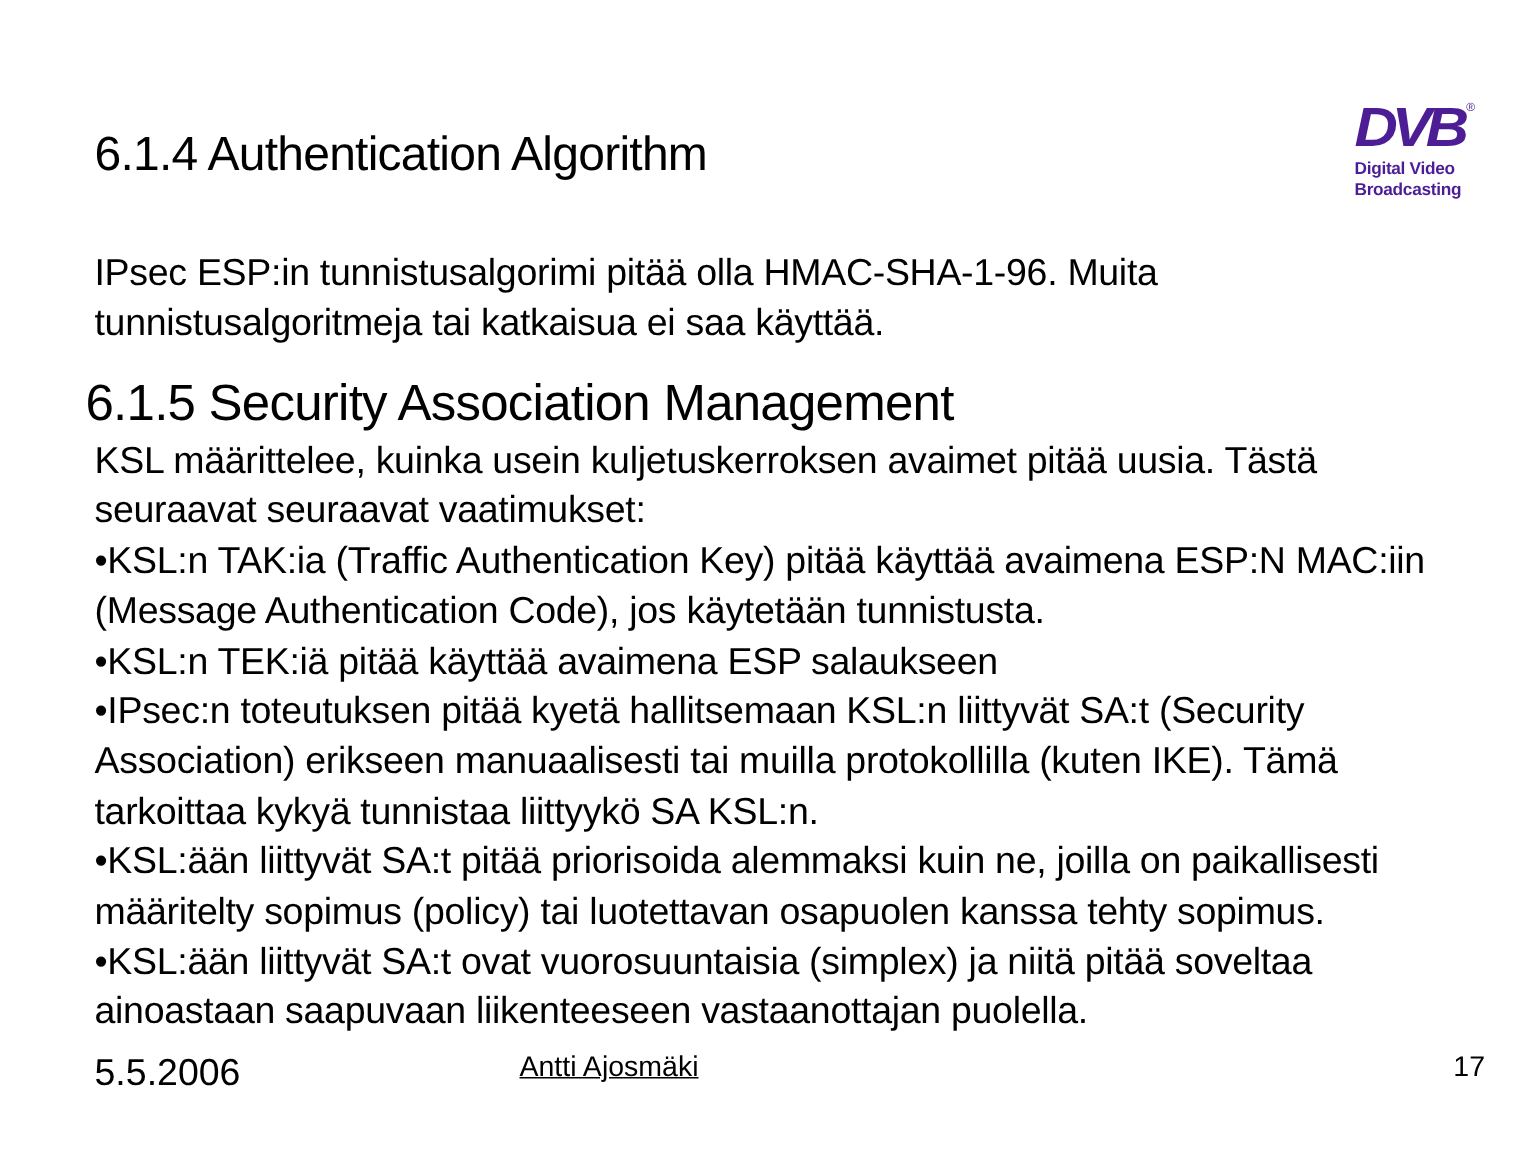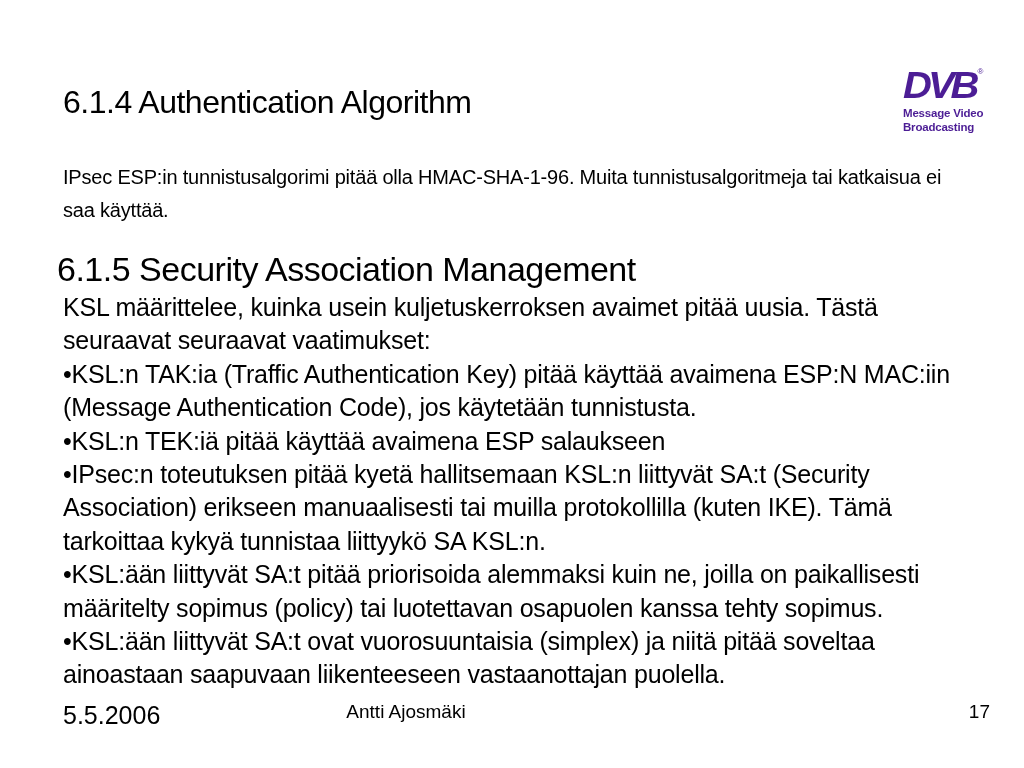--- a/index.html
+++ b/index.html
@@ -34,21 +34,21 @@
     line-height: 40px;
     font-weight: 400;
     letter-spacing: -0.5px;
     white-space: nowrap;
   }
   .intro-paragraph {
     position: absolute;
     left: 63px;
     top: 141px;
     width: 905px;
-    font-size: 20px;
+    font-size: 25px;
     line-height: 33px;
     letter-spacing: -0.2px;
   }
   .body-text {
     position: absolute;
     left: 63px;
     top: 291px;
     width: 905px;
     font-size: 25px;
     line-height: 33.4px;
@@ -105,41 +105,42 @@
     top: 701px;
     font-size: 25px;
   }
   .footer-author {
     position: absolute;
     left: 0;
     top: 701px;
     width: 812px;
     text-align: center;
     font-size: 19px;
+    text-decoration: underline;
   }
   .footer-page {
     position: absolute;
     right: 34px;
     top: 701px;
     font-size: 19px;
   }
 </style>
 </head>
 <body>
 
 <div class="slide">
 
   <h1 class="title-1">6.1.4 Authentication Algorithm</h1>
 
   <div class="dvb-logo" style="color: #4c1d95;">
     <span class="dvb-wordmark-row">
       <span class="dvb-wordmark">DVB</span>
       <span class="dvb-trademark">®</span>
     </span>
-    <div class="dvb-caption">Message Video</div>
+    <div class="dvb-caption">Digital Video</div>
     <div class="dvb-caption">Broadcasting</div>
   </div>
 
   <p class="intro-paragraph">IPsec ESP:in tunnistusalgorimi pitää olla HMAC-SHA-1-96. Muita tunnistusalgoritmeja tai katkaisua ei saa käyttää.</p>
 
   <h1 class="title-2">6.1.5 Security Association Management</h1>
 
   <div class="body-text">
     <p>KSL määrittelee, kuinka usein kuljetuskerroksen avaimet pitää uusia. Tästä seuraavat seuraavat vaatimukset:</p>
     <p><span>•</span><span>KSL:n TAK:ia (Traffic Authentication Key) pitää käyttää avaimena ESP:N MAC:iin (Message Authentication Code), jos käytetään tunnistusta.</span></p>

